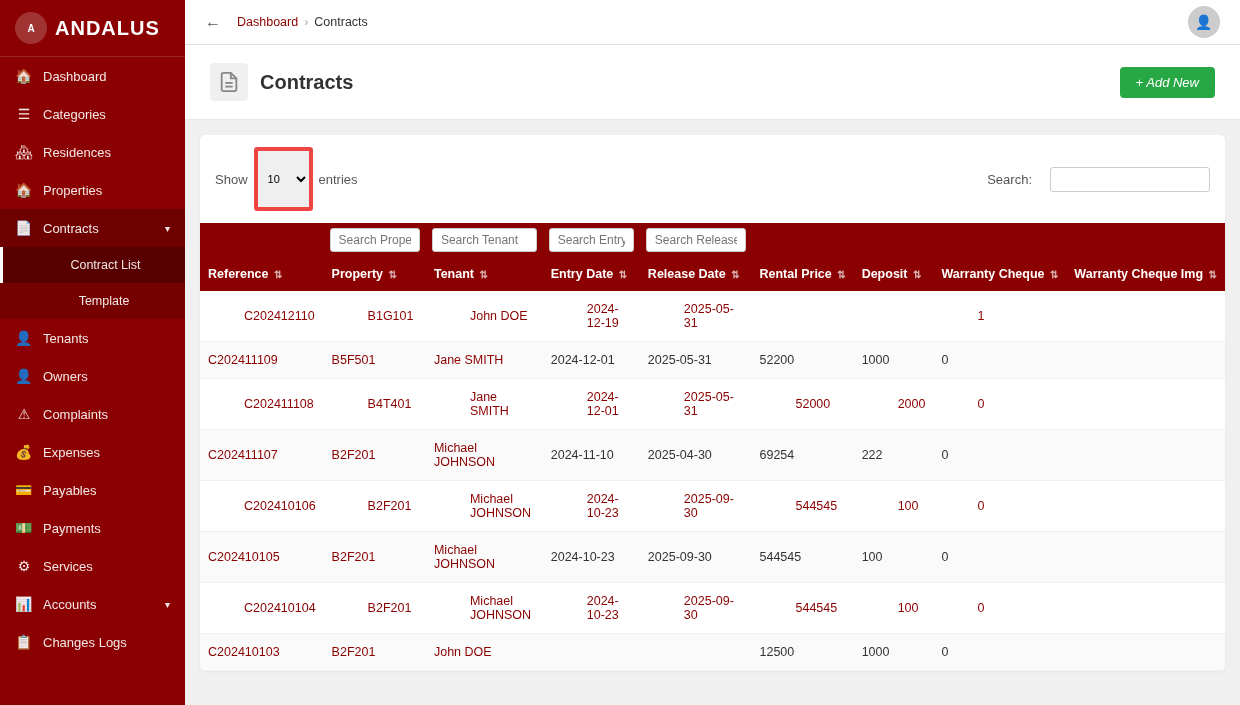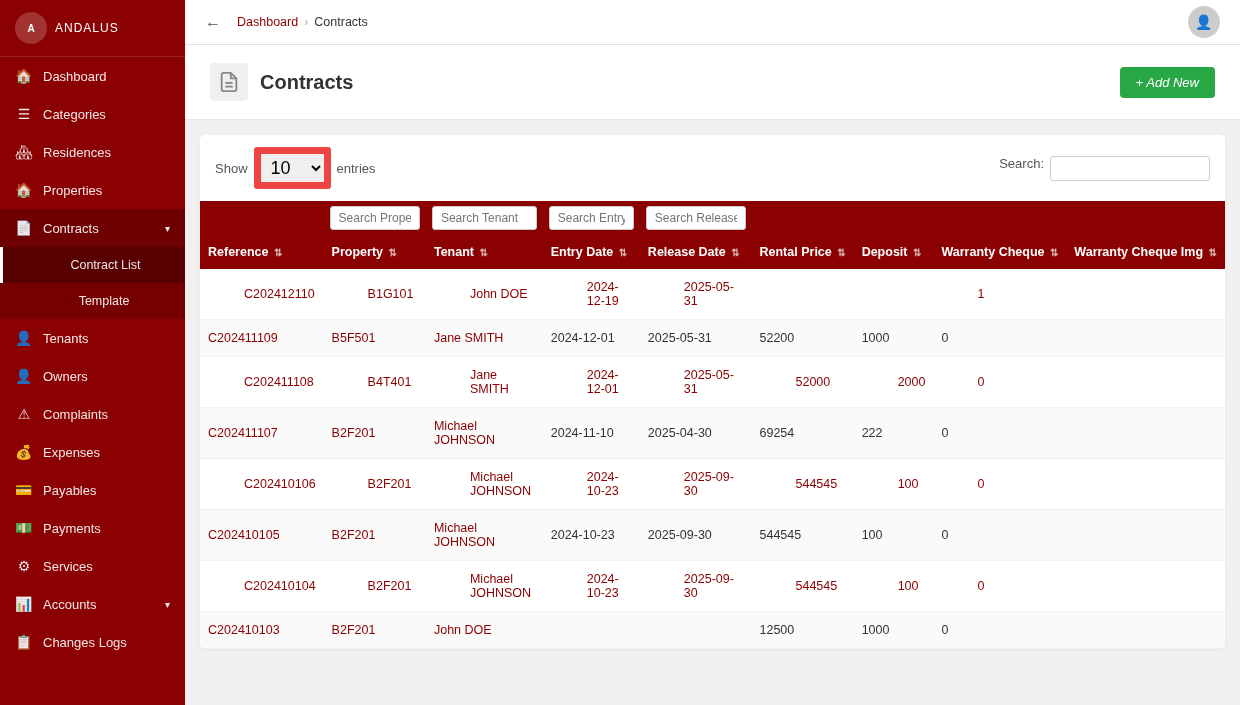--- a/index.html
+++ b/index.html
@@ -23,21 +23,21 @@
       border-bottom: 1px solid rgba(255,255,255,0.15);
       gap: 8px;
     }
     .logo-circle {
       width: 32px; height: 32px;
       background: rgba(255,255,255,0.2);
       border-radius: 50%;
       display: flex; align-items: center; justify-content: center;
       font-size: 10px; font-weight: bold;
     }
-    .logo-text { font-size: 12px; font-weight: normal; letter-spacing: 1px; }
+    .logo-text { font-size: 20px; font-weight: bold; letter-spacing: 1px; }
     .sidebar-item {
       display: flex; align-items: center; gap: 10px;
       padding: 11px 15px;
       cursor: pointer;
       color: rgba(255,255,255,0.9);
       font-size: 13px;
       transition: background 0.15s;
     }
     .sidebar-item.active { background: rgba(0,0,0,0.2); }
     .sidebar-item .icon { width: 18px; text-align: center; font-size: 14px; }
@@ -129,26 +129,26 @@
     }
     .table-controls {
       padding: 12px 15px;
       display: flex;
       align-items: center;
       justify-content: space-between;
       background: white;
     }
     .show-entries { display: flex; align-items: center; gap: 6px; color: #555; }
     .show-entries select {
-      padding: 3px 6px;
-      border: 7px solid #ef4444;
+      padding: 21px 6px;
+      border: 4px solid #ef4444;
       border-radius: 3px;
-      font-size: 18px;
-    }
-    .search-area { display: flex; gap: 6px; color: #555; margin-left: 44px; }
+      font-size: 11px;
+    }
+    .search-area { display: flex; align-items: center; gap: 18px; color: #555; margin-left: 44px; }
     .search-area input {
       padding: 4px 8px;
       border: 1px solid #ccc;
       border-radius: 3px;
       font-size: 13px;
       width: 160px;
     }
 
     
     .data-table { width: 100%; border-collapse: collapse; }

